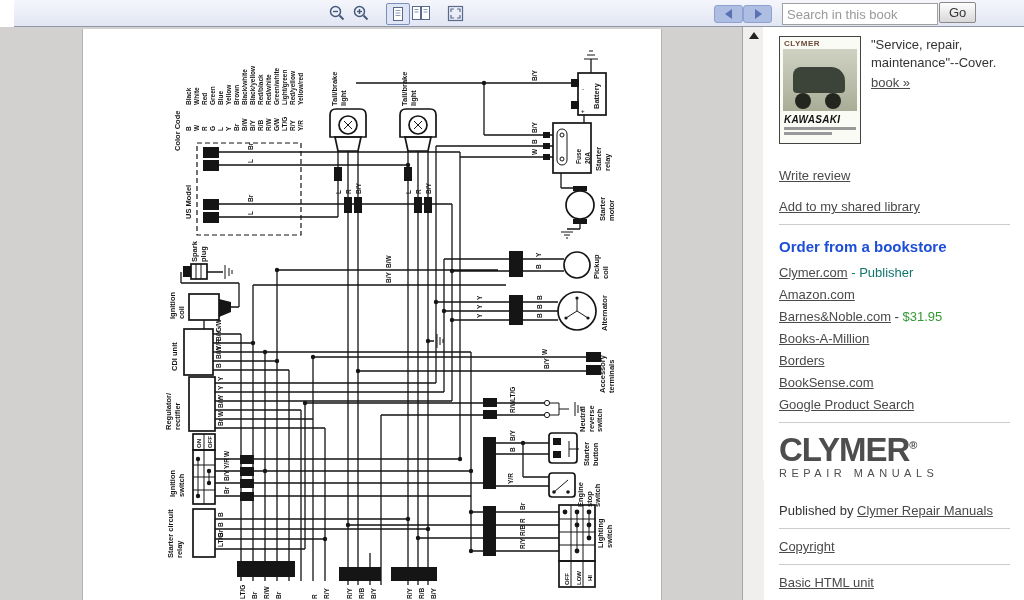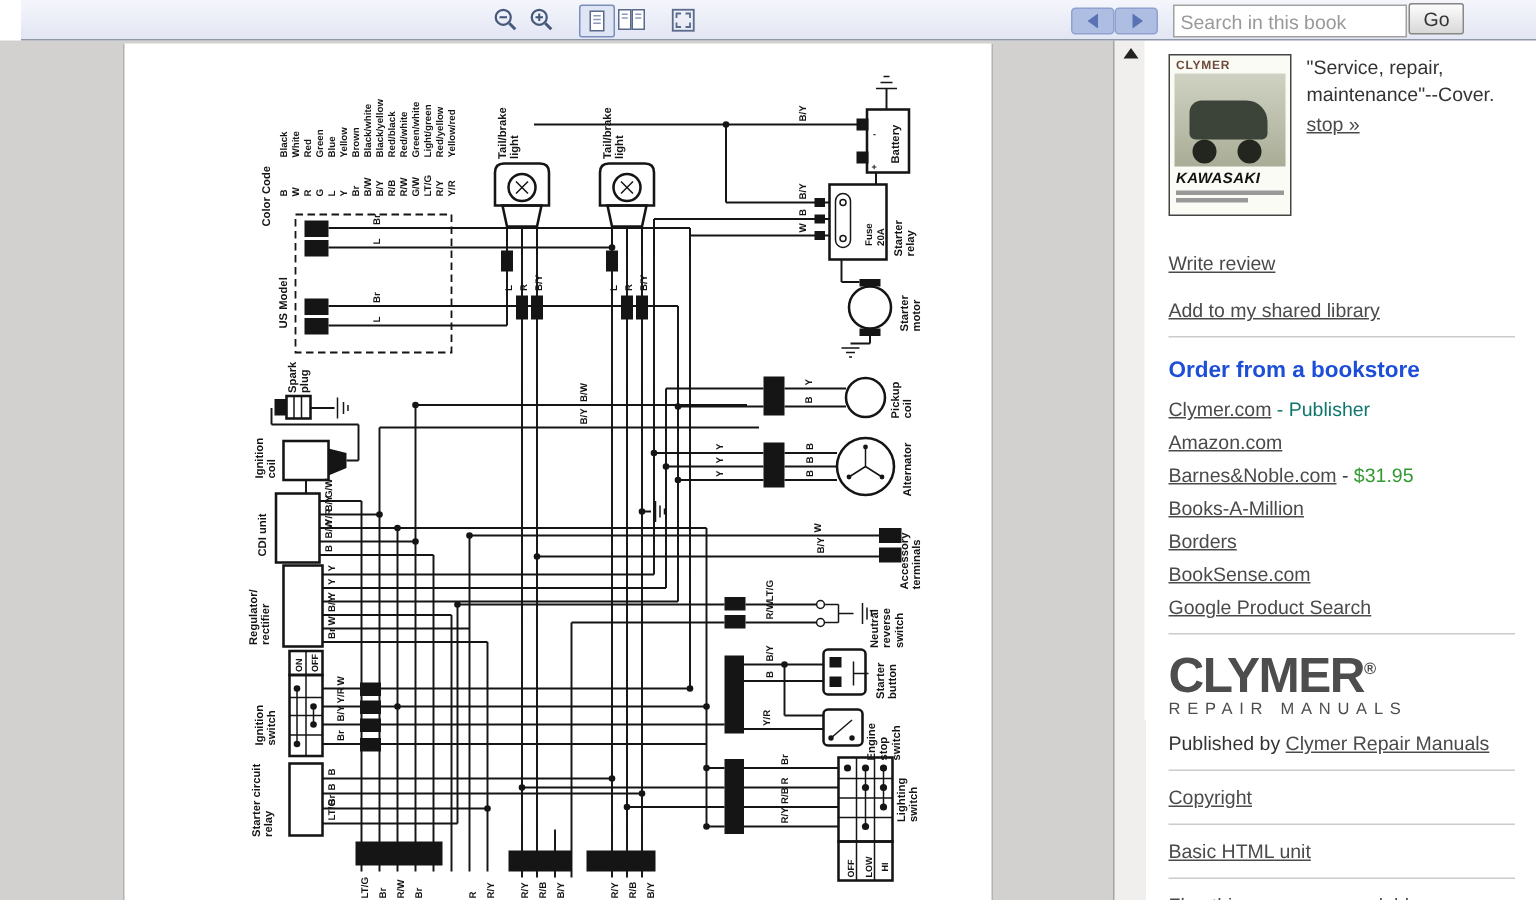--- a/index.html
+++ b/index.html
@@ -62,21 +62,21 @@
   .divider{border-top:1px solid #ccc;margin:10px 0;}
   .store-head{font-size:15px;font-weight:bold;color:#1d4ed8;margin:13px 0 10px;}
   .store-row{margin:0 0 7px;}
   .muted{color:#0f766e;text-decoration:none;}
   .price{color:#339933;}
   .logo{margin-top:4px;}
   .logo .big{font-size:33px;font-weight:bold;color:#4d4d4d;letter-spacing:-1px;
              line-height:1;}
   .logo .reg{font-size:11px;vertical-align:super;}
   .logo .sub{font-size:11px;letter-spacing:4.5px;color:#4d4d4d;margin-top:1px;}
-  .pub-line{margin-top:9px;}
+  .pub-line{margin-top:24px;}
   .perm-line{margin-top:7px;}
   .foot-row{margin:8px 0;}
 
   
   .diagram text{fill:#151515;font-family:"Liberation Sans",sans-serif;font-weight:bold;}
   .dw{font-size:6.5px;}
   .dl{font-size:7.5px;}
   .ds{font-size:6px;}
   .wire{stroke:#151515;stroke-width:1.3;fill:none;}
   .comp{stroke:#151515;stroke-width:1.7;fill:none;}
@@ -503,21 +503,21 @@
         <div class="blob"></div>
         <div class="wheel" style="left:12px;"></div>
         <div class="wheel" style="left:42px;"></div>
       </div>
       <div class="title">KAWASAKI</div>
       <div class="bar"></div>
       <div class="bar short"></div>
     </div>
     <div class="desc">
       <span>"Service, repair, maintenance"--Cover.</span><br>
-      <a class="more">stop »</a>
+      <a class="more">book »</a>
     </div>
   </div>
 
   <div class="link-row" style="margin-top:24px;">
     <a>Write review</a>
   </div>
   <div class="link-row">
     <a>Add to my shared library</a>
   </div>
 

